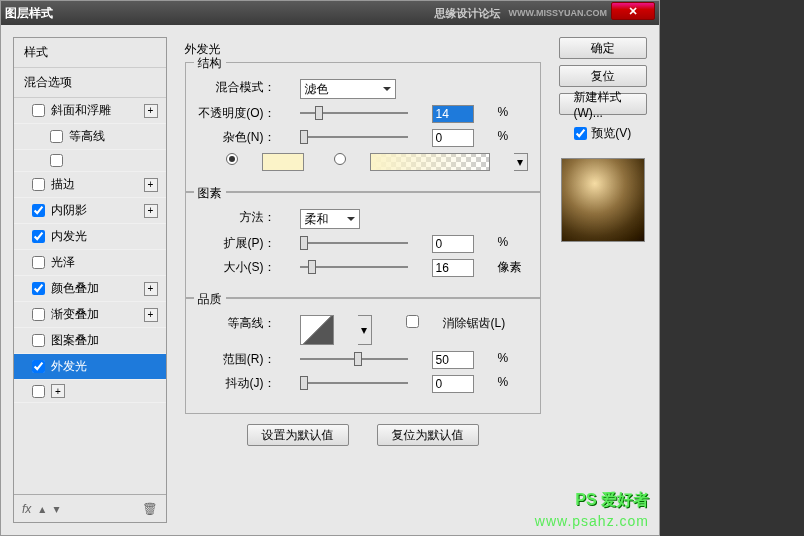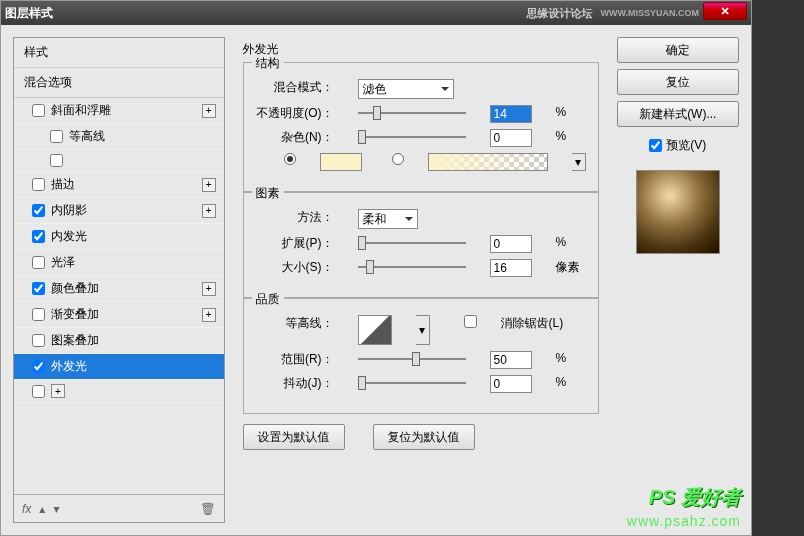--- a/index.html
+++ b/index.html
@@ -1,17 +1,17 @@
 <!DOCTYPE html>
 <html><head>
 <meta charset="utf-8">
 <style>
 *{box-sizing:border-box;margin:0;padding:0;font-family:"Microsoft YaHei",SimSun,sans-serif;font-size:12px}
 body{background:#333;overflow:hidden}
-.window{width:752px;height:536px;background:#e8e8e8;border:1px solid #999;position:relative}
+.window{width:660px;height:536px;background:#e8e8e8;border:1px solid #999;position:relative}
 .titlebar{height:24px;background:linear-gradient(#5a5a5a,#3a3a3a);color:#fff;display:flex;align-items:center;padding:0 4px;font-weight:bold}
 .titlebar-text{flex:1}
 .titlebar-right{font-size:11px;color:#ccc;margin-right:8px}
 .closebtn{width:44px;height:18px;background:linear-gradient(#e18,#c00 40%,#a00);border:1px solid #800;border-radius:2px;color:#fff;display:flex;align-items:center;justify-content:center;font-size:11px;cursor:pointer;margin-top:-4px}
 .body{display:flex;padding:12px;gap:10px;height:calc(100% - 24px)}
 .leftpanel{width:228px;border:1px solid #999;background:#e8e8e8;display:flex;flex-direction:column}
 .styles-list{flex:1;overflow:auto}
 .style-header{padding:6px 10px;border-bottom:1px solid #ccc;background:#e8e8e8}
 .style-item{display:flex;align-items:center;padding:4px 8px 4px 18px;border-bottom:1px solid #f0f0f0}
 .style-item.sub{padding-left:36px}
@@ -34,28 +34,28 @@
 .numfield{width:42px;height:18px;border:1px solid #888;background:#fff;text-align:left;padding:0 3px;display:flex;align-items:center}
 .numfield.sel{background:#1e7adb;color:#fff}
 .unit{width:30px}
 .radio{width:12px;height:12px;border:1px solid #666;border-radius:50%;background:#fff;display:inline-block;position:relative}
 .radio.checked:after{content:"";position:absolute;width:6px;height:6px;background:#333;border-radius:50%;top:2px;left:2px}
 .swatch{width:42px;height:18px;border:1px solid #888}
 .gradswatch{width:120px;height:18px;border:1px solid #888;background:repeating-conic-gradient(#ccc 0 25%,#fff 0 50%) 0/10px 10px}
 .gradswatch .gfill{width:100%;height:100%;background:linear-gradient(90deg,#fbf3c8,rgba(251,243,200,0))}
 .gradarrow{width:14px;height:18px;border:1px solid #888;border-left:none;background:#e8e8e8;display:flex;align-items:center;justify-content:center}
 .contour{width:34px;height:30px;border:1px solid #888;background:linear-gradient(135deg,#fff 0 49%,#888 50% 51%,#555 52% 100%)}
-.btn{height:22px;padding:12px 14px;border:1px solid #888;background:linear-gradient(#f8f8f8,#ddd);cursor:pointer;display:inline-flex;align-items:center;justify-content:center;border-radius:2px}
-.btnrow{display:flex;gap:28px;margin-top:10px;}
+.btn{height:22px;padding:0 14px;border:1px solid #888;background:linear-gradient(#f8f8f8,#ddd);cursor:pointer;display:inline-flex;align-items:center;justify-content:center;border-radius:2px}
+.btnrow{display:flex;gap:28px;margin-top:10px;justify-content:center}
 .rightpanel{width:132px;display:flex;flex-direction:column;gap:6px;align-items:stretch}
 .rightpanel .btn{width:100%}
 .previewchk{display:flex;align-items:center;justify-content:center;gap:4px;margin:4px 0}
 .previewbox{width:84px;height:84px;border:1px solid #888;margin:6px auto 0;background:radial-gradient(circle at 40% 30%,#d4c29a,#8a7450 40%,#5a4a30 70%,#3a2e1c);filter:contrast(1.4)}
 .watermarks{position:absolute;bottom:6px;right:10px;display:flex;flex-direction:column;align-items:flex-end;gap:2px;pointer-events:none}
-.wm1{color:#5aeb5a;font-weight:bold;font-style:italic;font-size:20px;text-shadow:1px 1px #060}
+.wm1{color:#5aeb5a;font-weight:bold;font-size:16px;text-shadow:1px 1px #060}
 .wm2{color:#5aeb5a;font-size:14px;letter-spacing:1px}
 .url{color:#888;font-size:9px}
 </style>
 </head>
 <body>
 
 <div class="window">
   <div class="titlebar">
     <span class="titlebar-text">图层样式</span>
     <span class="titlebar-right">思缘设计论坛</span>

